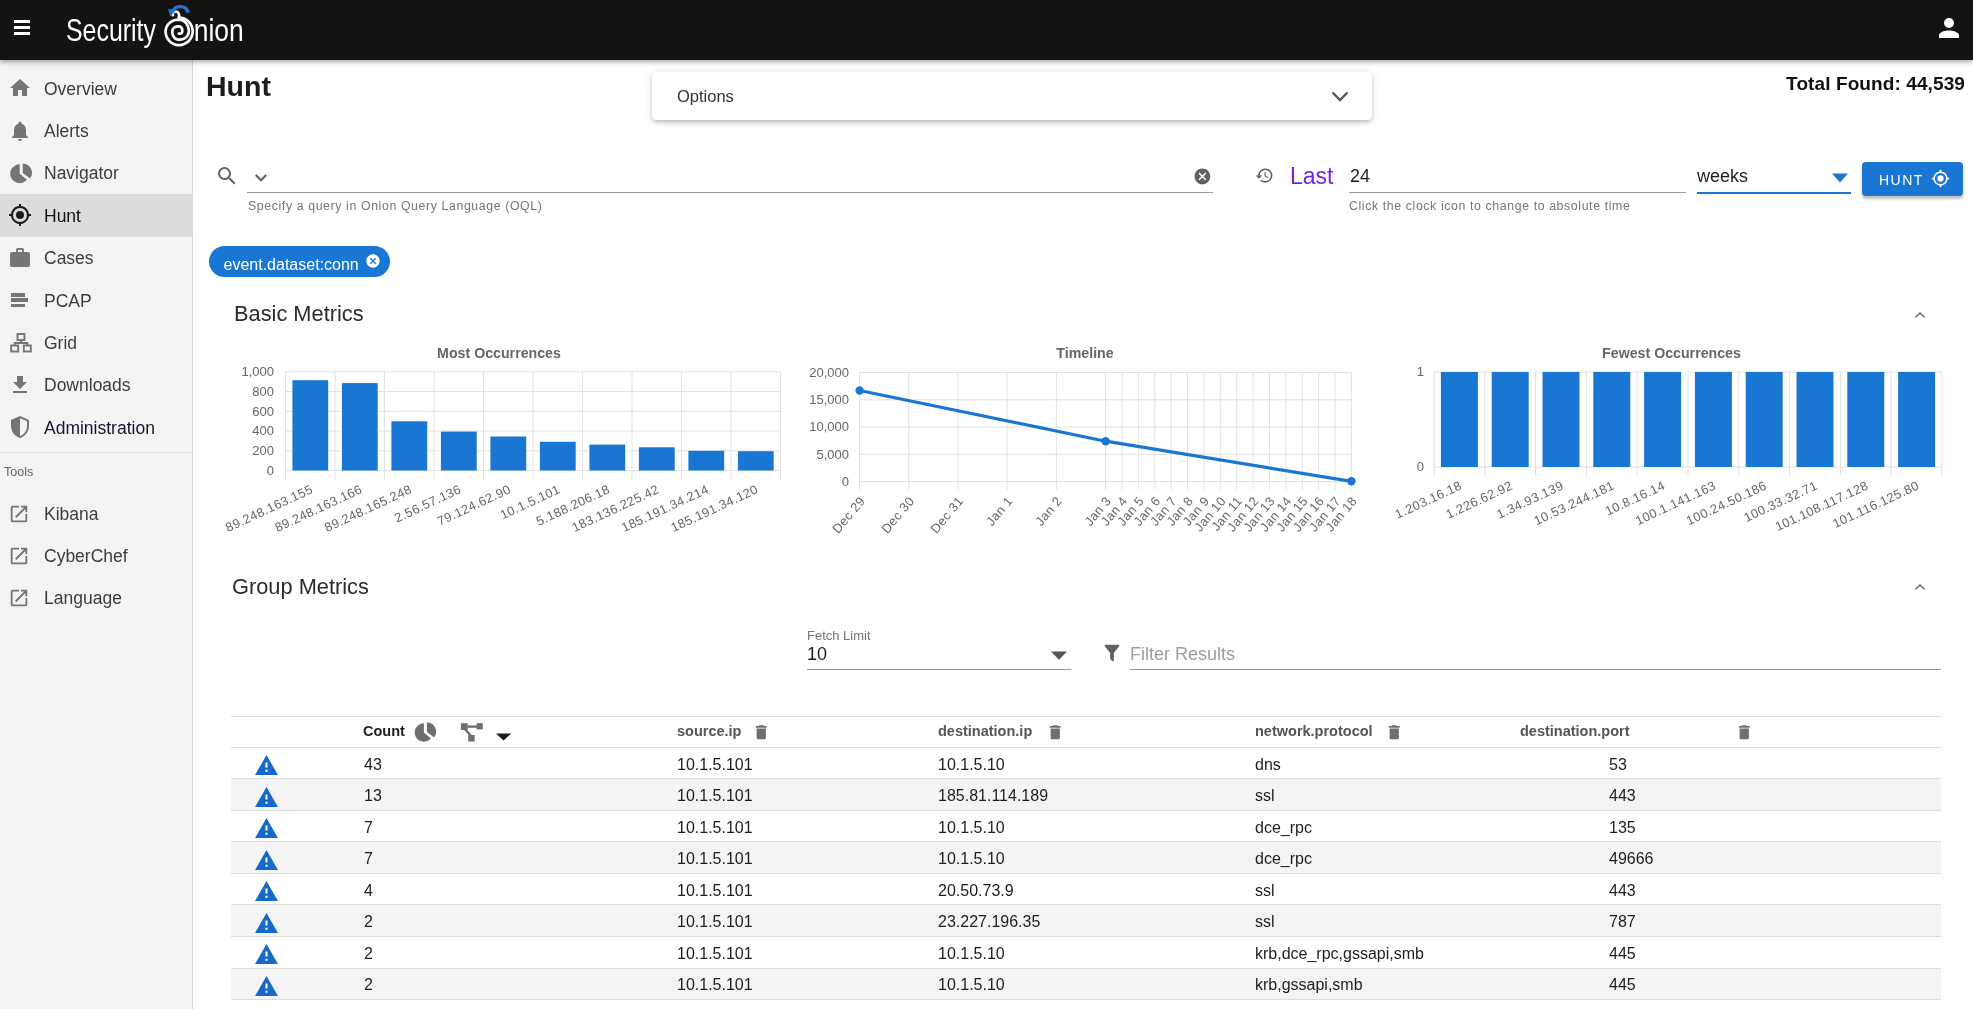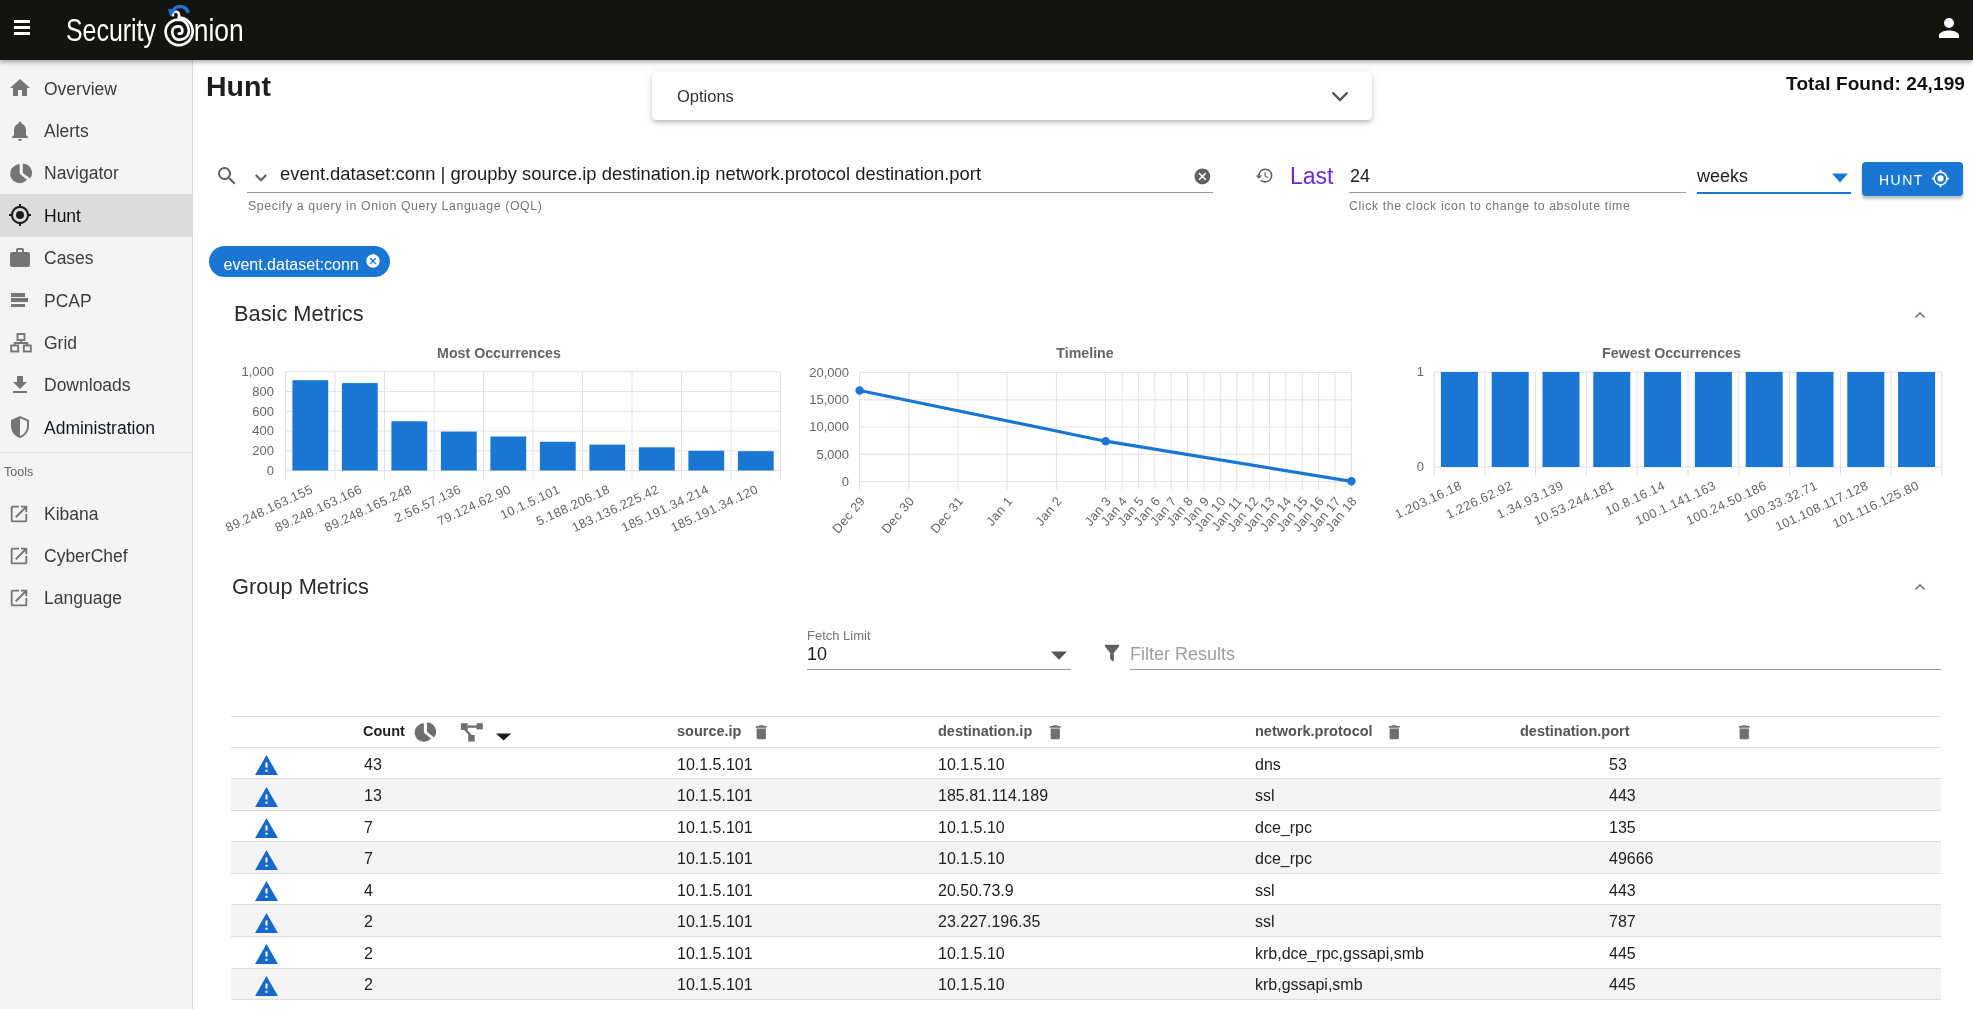--- a/index.html
+++ b/index.html
@@ -206,28 +206,27 @@
       <text x="1869.3" y="488.6" transform="rotate(-25 1869.3 488.6)" text-anchor="end" font-size="12.8" letter-spacing="0.4" fill="#666">101.108.117.128</text>
       <rect x="1898.1" y="372.0" width="37" height="95.0" fill="#1976d2"></rect>
       <text x="1920.1" y="488.6" transform="rotate(-25 1920.1 488.6)" text-anchor="end" font-size="12.8" letter-spacing="0.4" fill="#666">101.116.125.80</text>
     </svg>
 <div style="position:absolute;left:206px;top:70.2px;font-size:28.5px;line-height:33px;font-weight:bold;color:#1d1d1d">Hunt</div>
     <div style="position:absolute;left:651.5px;top:71.5px;width:720.5px;height:48.5px;background:#fff;border-radius:4px;box-shadow:0 3px 4px -1px rgba(0,0,0,0.22),0 1px 8px 0 rgba(0,0,0,0.12)"></div>
     <div style="position:absolute;left:677px;top:86.1px;font-size:16.5px;line-height:20px;color:#333">Options</div>
     <svg style="position:absolute;left:1326px;top:86px" width="26" height="22" viewBox="0 0 26 22">
       <path d="M6.5 6.5 L14 14 L21.5 6.5" fill="none" stroke="#555" stroke-width="2.4"></path>
     </svg>
-    <div style="position:absolute;right:8px;top:72.6px;font-size:19px;line-height:22px;letter-spacing:0.1px;font-weight:bold;color:#111">Total Found: 24,199</div>
+    <div style="position:absolute;right:8px;top:72.6px;font-size:19px;line-height:22px;letter-spacing:0.1px;font-weight:bold;color:#111">Total Found: 44,539</div>
 <svg style="position:absolute;left:214.5px;top:164px" width="24" height="24" viewBox="0 0 24 24">
       <path d="M9.5,3A6.5,6.5 0 0,1 16,9.5C16,11.11 15.41,12.59 14.44,13.73L14.71,14H15.5L20.5,19L19,20.5L14,15.5V14.71L13.73,14.44C12.59,15.41 11.11,16 9.5,16A6.5,6.5 0 0,1 3,9.5A6.5,6.5 0 0,1 9.5,3M9.5,5C7,5 5,7 5,9.5C5,12 7,14 9.5,14C12,14 14,12 14,9.5C14,7 12,5 9.5,5Z" fill="#616161" fill-rule="evenodd"></path>
     </svg>
     <svg style="position:absolute;left:249.5px;top:166.5px" width="22" height="22" viewBox="0 0 22 22">
       <path d="M5.8 8 L11 13.2 L16.2 8" fill="none" stroke="#616161" stroke-width="2.2"></path>
     </svg>
-    <div style="position:absolute;left:280px;top:163.2px;font-size:18.4px;line-height:21px;color:#1d1d1d;white-space:nowrap">event.dataset:conn | groupby source.ip destination.ip network.protocol destination.port</div>
     <div style="position:absolute;left:246.8px;top:191.8px;width:966px;height:1px;background:#999"></div>
     <svg style="position:absolute;left:1192.5px;top:166.8px" width="18.8" height="18.8" viewBox="0 0 24 24">
       <path d="M12,2C6.47,2 2,6.47 2,12C2,17.53 6.47,22 12,22C17.53,22 22,17.53 22,12C22,6.47 17.53,2 12,2M17,15.59L15.59,17L12,13.41L8.41,17L7,15.59L10.59,12L7,8.41L8.41,7L12,10.59L15.59,7L17,8.41L13.41,12L17,15.59Z" fill="#616161" fill-rule="evenodd"></path>
     </svg>
     <div style="position:absolute;left:248px;top:198.5px;font-size:12.3px;line-height:15px;letter-spacing:0.62px;color:#757575">Specify a query in Onion Query Language (OQL)</div>
     <svg style="position:absolute;left:1254.5px;top:165.5px" width="19" height="19" viewBox="0 0 24 24">
       <path d="M13.5,8H12V13L16.28,15.54L17,14.33L13.5,12.25V8M13,3A9,9 0 0,0 4,12H1L4.96,16.03L9,12H6A7,7 0 0,1 13,5A7,7 0 0,1 20,12A7,7 0 0,1 13,19C11.07,19 9.32,18.21 8.06,16.94L6.64,18.36C8.27,20 10.5,21 13,21A9,9 0 0,0 22,12A9,9 0 0,0 13,3Z" fill="#616161" fill-rule="evenodd"></path>
     </svg>
     <div style="position:absolute;left:1290px;top:165.8px;font-size:23px;line-height:21px;color:#6d28d9">Last</div>
     <div style="position:absolute;left:1350px;top:165.8px;font-size:18px;line-height:21px;color:#1d1d1d">24</div>

